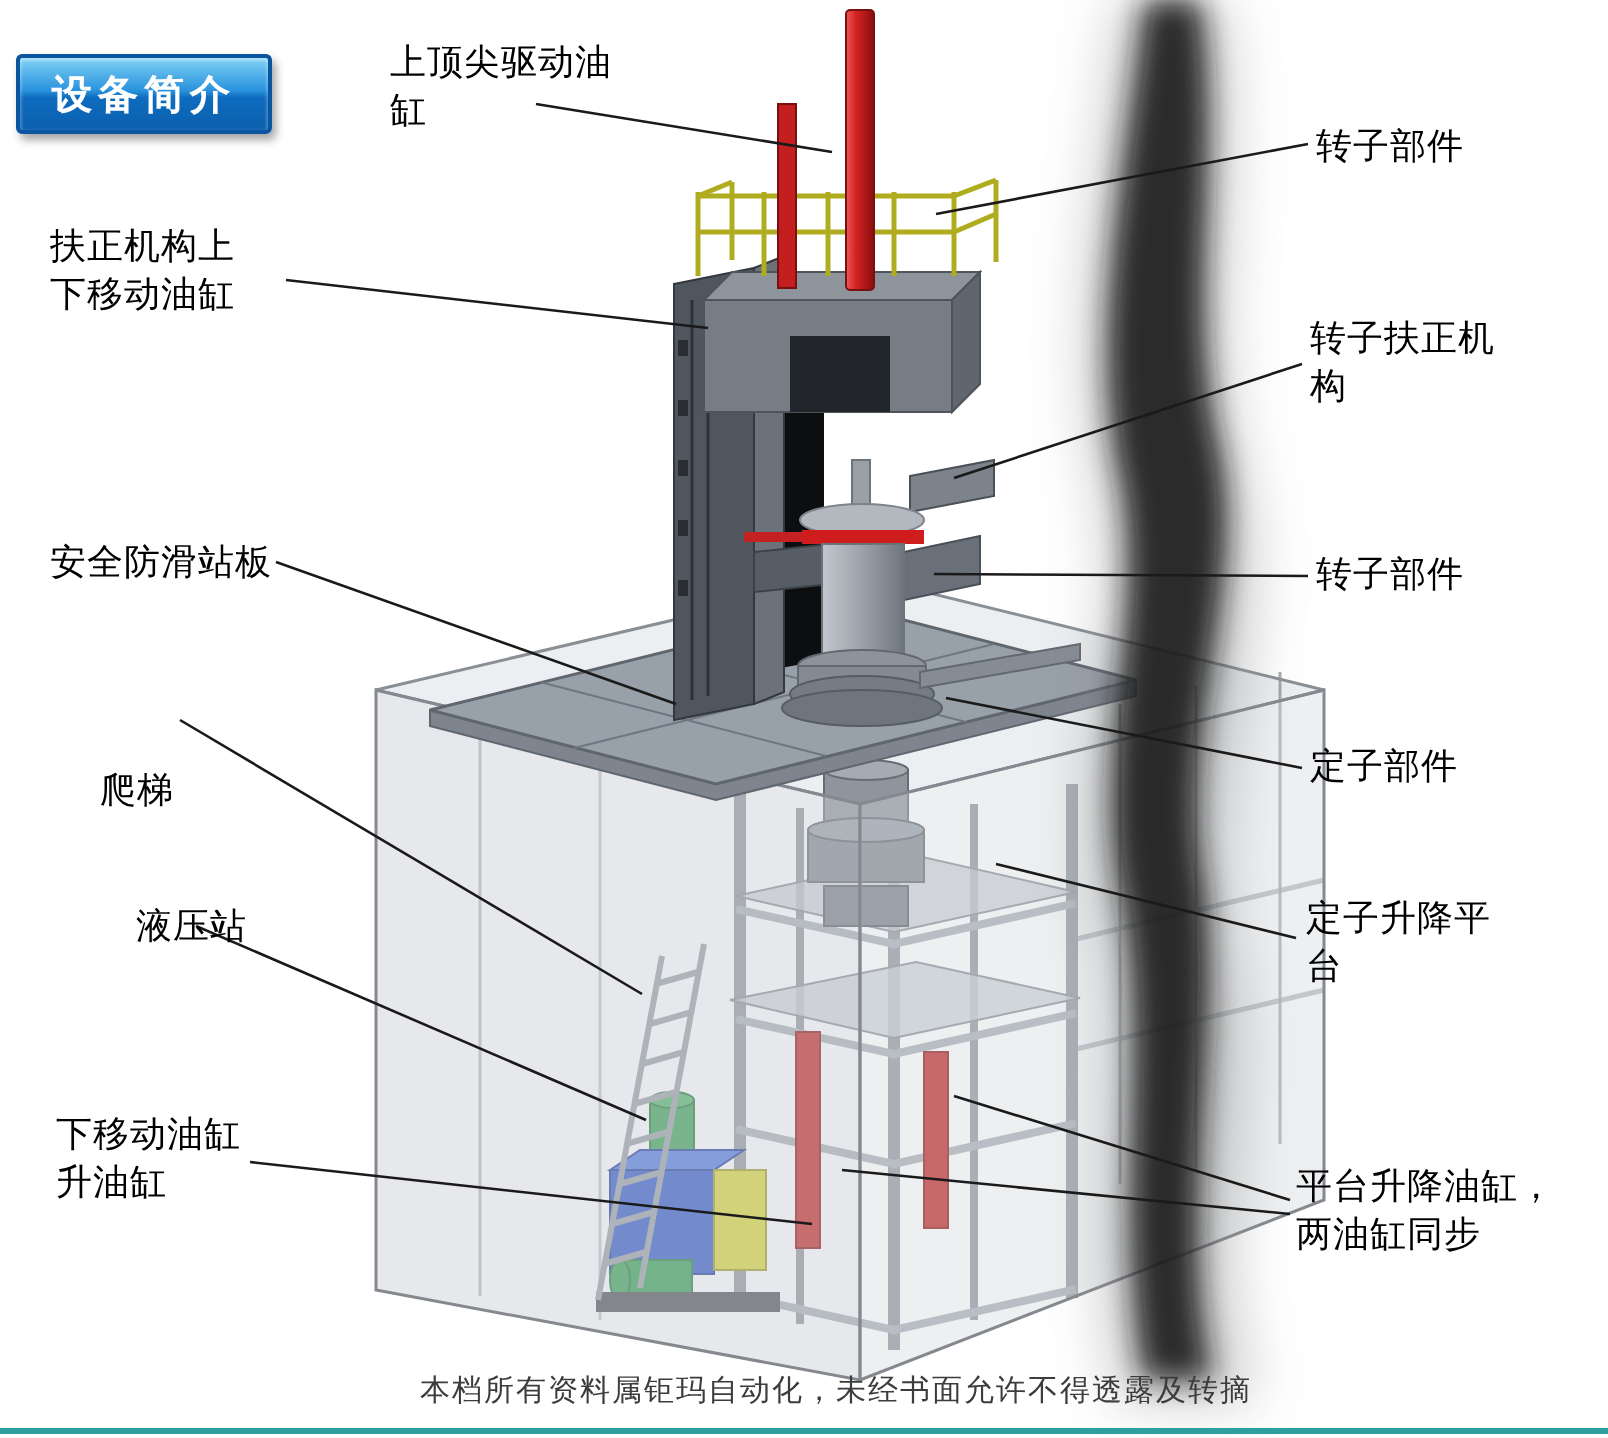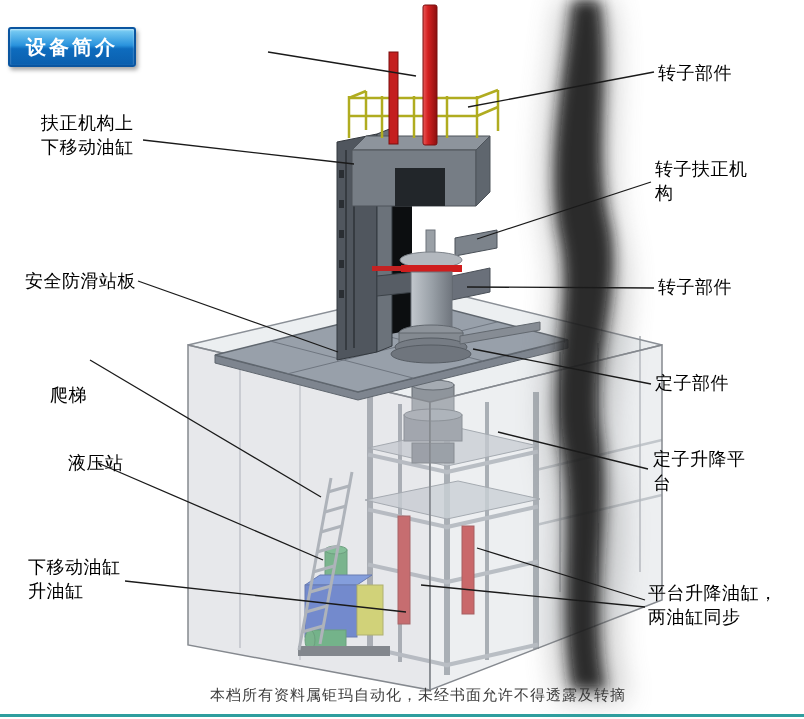--- a/index.html
+++ b/index.html
@@ -219,22 +219,24 @@
       <line x1="98" y1="463" x2="323" y2="560"></line>
       <line x1="648" y1="469" x2="498" y2="432"></line>
       <line x1="125" y1="581" x2="406" y2="612"></line>
       <line x1="645" y1="600" x2="477" y2="548"></line>
       <line x1="645" y1="607" x2="421" y2="585"></line>
     </g>
   </svg>
 
   <div class="badge">设备简介</div>
 
+  <div class="label" style="left:195px; top:20px;">上顶尖驱动油
+缸</div>
   <div class="label" style="left:658px; top:62px;">转子部件</div>
-  <div class="label" style="left:25px;  top:112px;margin-left:16px;">扶正机构上
+  <div class="label" style="left:25px;  top:112px;">扶正机构上
 下移动油缸</div>
   <div class="label" style="left:655px; top:158px;">转子扶正机
 构</div>
   <div class="label" style="left:25px;  top:270px;">安全防滑站板</div>
   <div class="label" style="left:658px; top:276px;">转子部件</div>
   <div class="label" style="left:50px;  top:348px;margin-top:36px;">爬梯</div>
   <div class="label" style="left:655px; top:372px;">定子部件</div>
   <div class="label" style="left:40px;  top:452px;margin-left:28px;">液压站</div>
   <div class="label" style="left:653px; top:448px;">定子升降平
 台</div>

